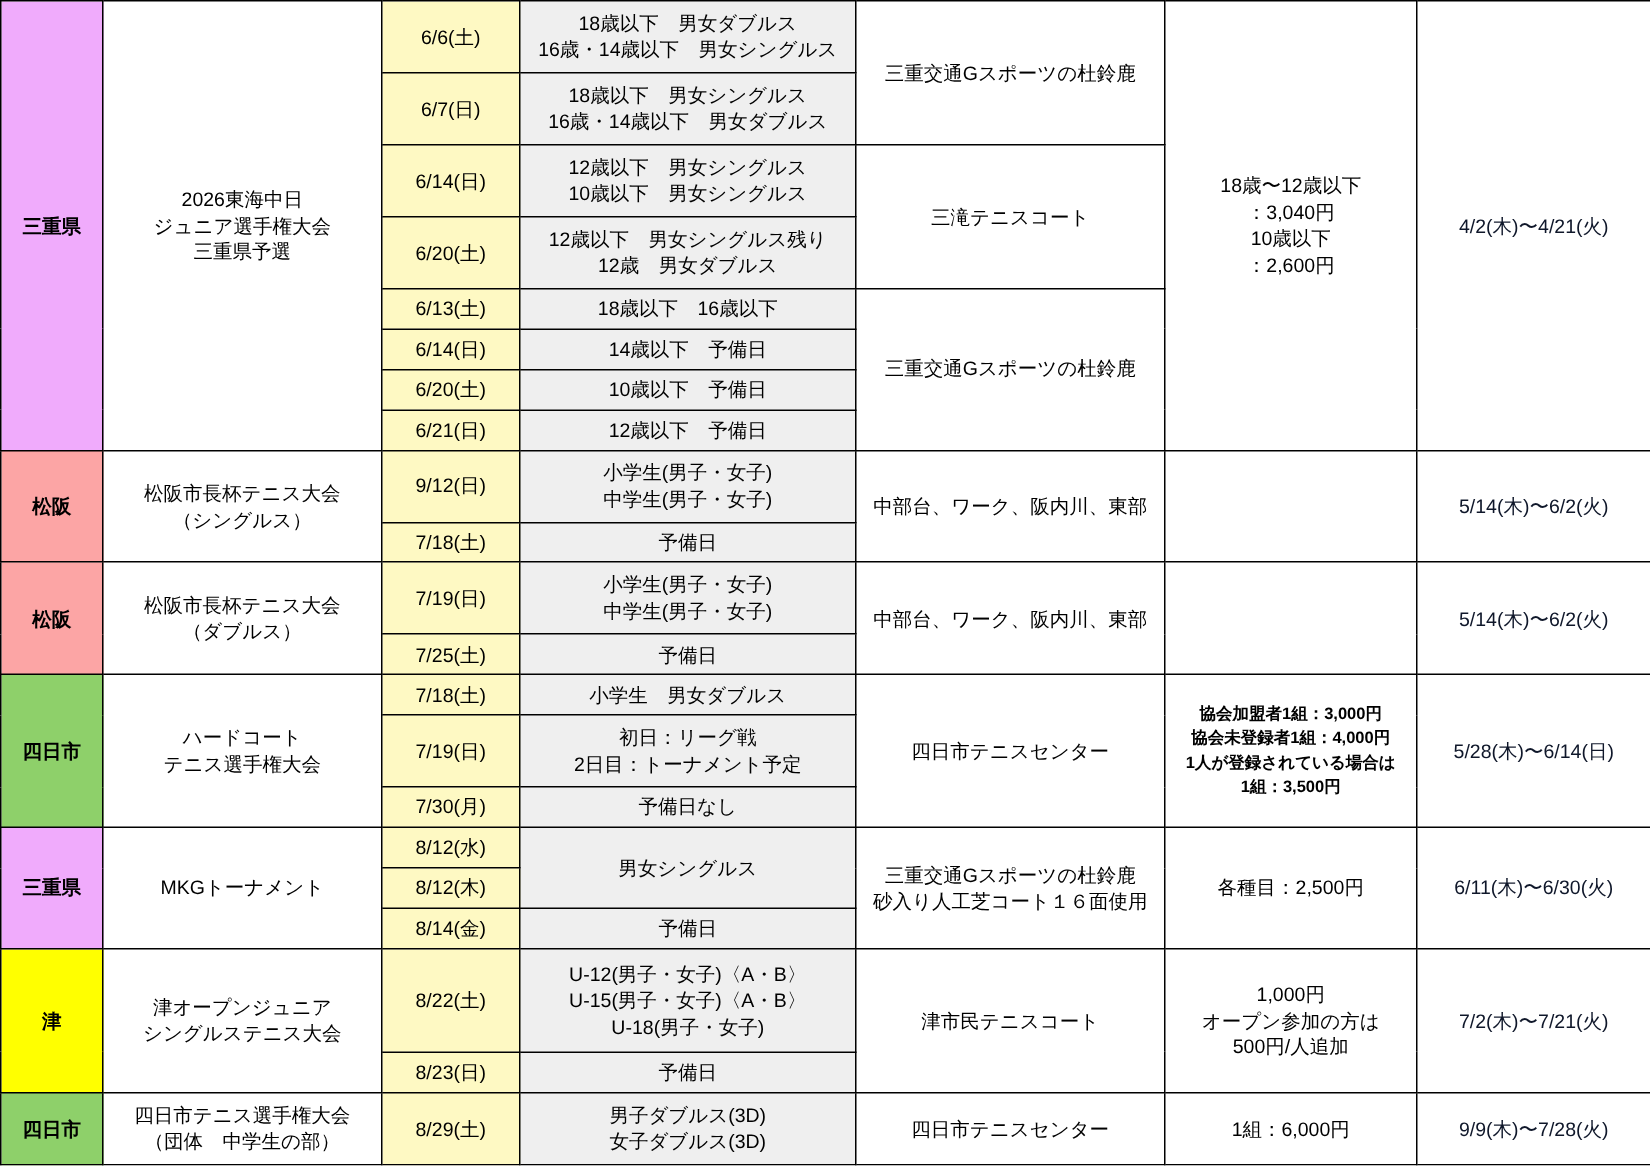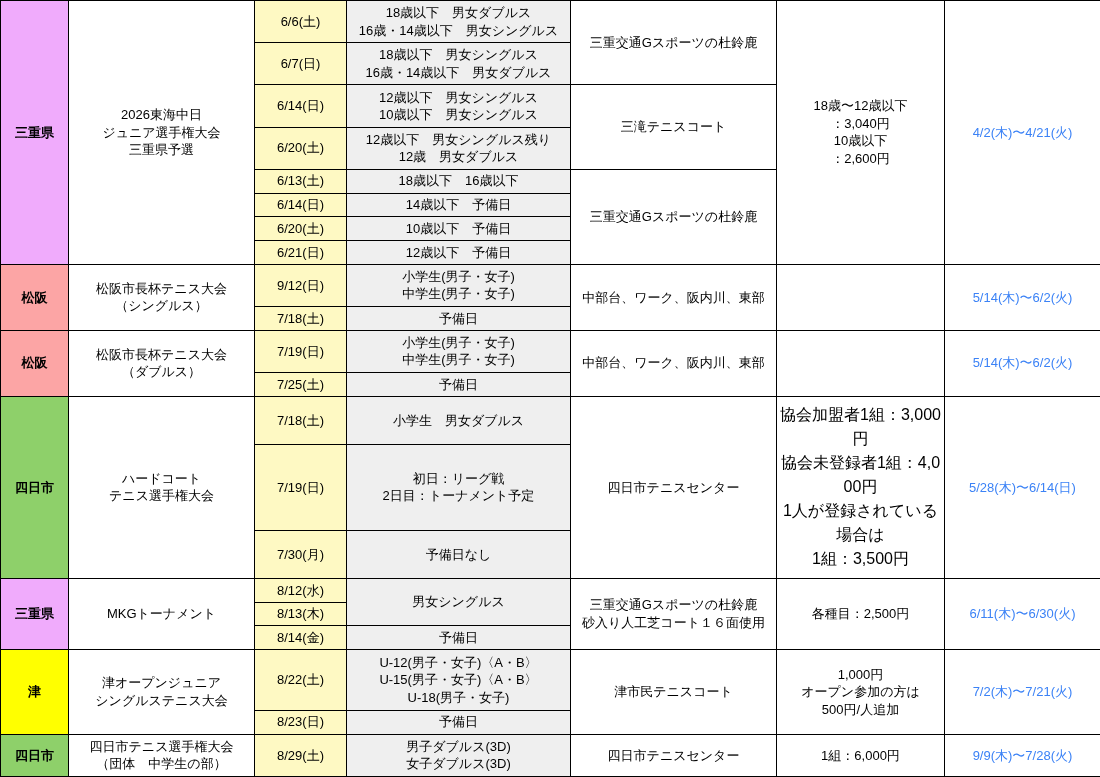--- a/index.html
+++ b/index.html
@@ -58,23 +58,23 @@
   td.date {
     background: #fef9c3;
     font-size: 13px;
   }
   td.cat {
     background: #efefef;
     font-size: 13px;
   }
   td.venue { font-size: 13px; }
   td.fee   { font-size: 13.5px; }
-  td.fee.small { font-size: 16px; line-height: 1.5; }
+  td.fee.small { font-size: 11px; line-height: 1.5; font-weight: bold; }
   td.entry {
-    color: #3b82f6;
+    color: #0f172a;
     font-size: 13.5px;
   }
 </style>
 </head>
 <body>
 
 <div id="sheet">
   <table class="schedule">
     <colgroup>
       <col class="c-region">
@@ -171,21 +171,21 @@
         <tr>
           <td class="region red" rowspan="3">三重県</td>
           <td class="event" rowspan="3">MKGトーナメント</td>
           <td class="date">8/12(水)</td>
           <td class="cat" rowspan="2">男女シングルス</td>
           <td class="venue" rowspan="3">三重交通Gスポーツの杜鈴鹿<br>砂入り人工芝コート１６面使用</td>
           <td class="fee" rowspan="3">各種目：2,500円</td>
           <td class="entry" rowspan="3">6/11(木)〜6/30(火)</td>
         </tr>
         <tr>
-          <td class="date">8/13(木)</td>
+          <td class="date">8/12(木)</td>
         </tr>
         <tr>
           <td class="date">8/14(金)</td>
           <td class="cat">予備日</td>
         </tr>
         <tr>
           <td class="region yellow" rowspan="2">津</td>
           <td class="event" rowspan="2">津オープンジュニア<br>シングルステニス大会</td>
           <td class="date">8/22(土)</td>
           <td class="cat">U-12(男子・女子)〈A・B〉<br>U-15(男子・女子)〈A・B〉<br>U-18(男子・女子)</td>

